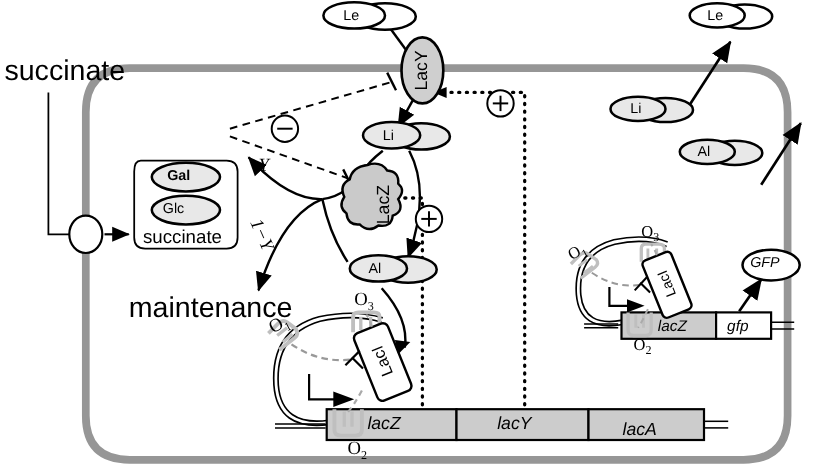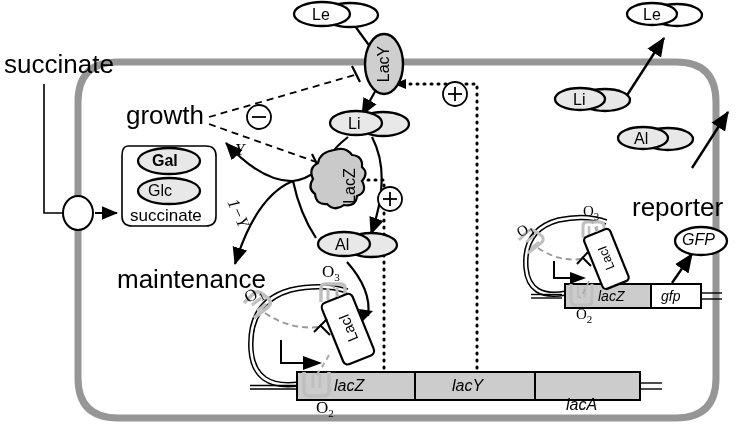--- a/index.html
+++ b/index.html
@@ -26,21 +26,21 @@
     position: absolute;
     white-space: nowrap;
     color: #000;
     pointer-events: none;
   }
   .big-label {
     font-size: 26px;
     font-family: "Liberation Sans", sans-serif;
   }
   .mol-label {
-    font-size: 16px;
+    font-size: 13px;
     font-family: "Liberation Sans", sans-serif;
   }
   .gene-label {
     font-size: 16px;
     font-style: italic;
     font-family: "Liberation Sans", sans-serif;
   }
   .prot-label {
     font-size: 16px;
     font-family: "Liberation Sans", sans-serif;
@@ -320,25 +320,23 @@
                q -9,7 -17,-1
                q -11,1 -12,-10
                q -8,-6 -2,-15
                q -5,-11 5,-16
                q 2,-11 16,-13 z" fill="#cacaca" stroke="#000" stroke-width="2.2"></path>
     </g>
   </svg>
 
   <div class="lbl big-label" style="left:4px; top:49px;">succinate</div>
 
-  <div class="lbl big-label" style="left:126px; top:100px;">growth</div>
 
   <div class="lbl big-label" style="left:117px; top:264px;">maintenance</div>
 
-  <div class="lbl big-label" style="left:632px; top:192px;">reporter</div>
 
   <div class="lbl mol-label" style="left:130px; top:206px; font-size:17px;">succinate</div>
 
   <div class="lbl math-label" style="left:235px; top:140px;">Y</div>
 
   <div class="lbl math-label" style="left:241px; top:196px; transform:rotate(66deg); transform-origin:left top;">1−Y</div>
 
   <div class="lbl mol-label" style="left:312px; top:6px;">Le</div>
 
   <div class="lbl mol-label" style="left:643px; top:6px;">Le</div>
@@ -376,18 +374,18 @@
   <div class="lbl op-label" style="left:322px; top:262px;"><span>O</span><sub>3</sub></div>
 
   <div class="lbl op-label" style="left:514px; top:226px; font-size:15px; transform:rotate(-28deg); transform-origin:left top;"><span>O</span><sub>1</sub></div>
 
   <div class="lbl op-label" style="left:576px; top:306px; font-size:15px;"><span>O</span><sub>2</sub></div>
 
   <div class="lbl op-label" style="left:583px; top:203px; font-size:15px;"><span>O</span><sub>3</sub></div>
 
   <div class="lbl gene-label" style="left:334px; top:377px;">lacZ</div>
   <div class="lbl gene-label" style="left:452px; top:377px;">lacY</div>
-  <div class="lbl gene-label" style="left:566px; top:396px;">lacA</div>
+  <div class="lbl gene-label" style="left:566px; top:382px;">lacA</div>
 
   <div class="lbl gene-label" style="left:598px; top:288px; font-size:14px;">lacZ</div>
   <div class="lbl gene-label" style="left:661px; top:288px; font-size:14px;">gfp</div>
 
 </div>
 
 </body></html>

